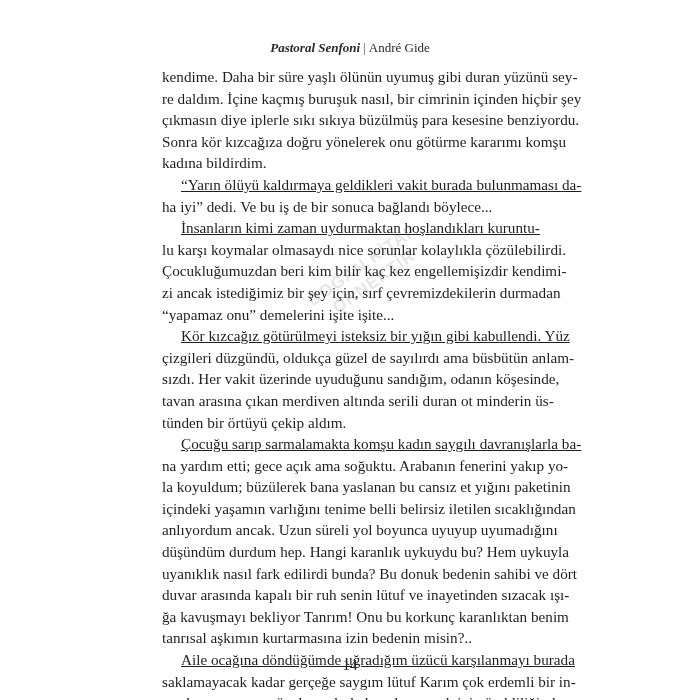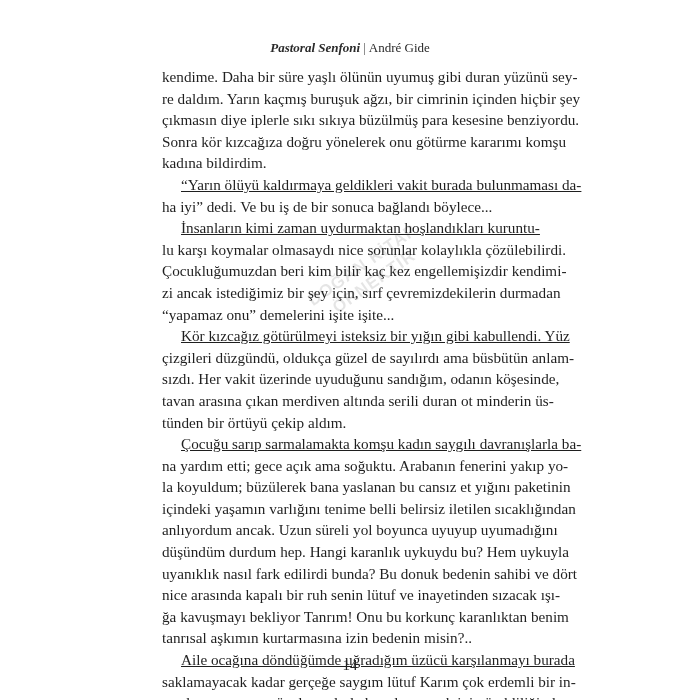--- a/index.html
+++ b/index.html
@@ -38,21 +38,21 @@
   <span class="title">Pastoral Senfoni</span><span class="sep">|</span><span class="author">André Gide</span>
 </div>
 
 <div class="watermark">
   <div>DOĞAN KİTAP</div>
   <div>ÖRNEKTİR</div>
 </div>
 
 <div class="body-text" id="body-text">
     <span class="line">kendime. Daha bir süre yaşlı ölünün uyumuş gibi duran yüzünü sey-</span>
-    <span class="line">re daldım. Yarın kaçmış buruşuk ağzı, bir cimrinin içinden hiçbir şey</span>
+    <span class="line">re daldım. İçine kaçmış buruşuk nasıl, bir cimrinin içinden hiçbir şey</span>
     <span class="line">çıkmasın diye iplerle sıkı sıkıya büzülmüş para kesesine benziyordu.</span>
     <span class="line">Sonra kör kızcağıza doğru yönelerek onu götürme kararımı komşu</span>
     <span class="line last">kadına bildirdim.</span>
     <span class="line indent">“Yarın ölüyü kaldırmaya geldikleri vakit burada bulunmaması da-</span>
     <span class="line last">ha iyi” dedi. Ve bu iş de bir sonuca bağlandı böylece...</span>
     <span class="line indent">İnsanların kimi zaman uydurmaktan hoşlandıkları kuruntu-</span>
     <span class="line">lu karşı koymalar olmasaydı nice sorunlar kolaylıkla çözülebilirdi.</span>
     <span class="line">Çocukluğumuzdan beri kim bilir kaç kez engellemişizdir kendimi-</span>
     <span class="line">zi ancak istediğimiz bir şey için, sırf çevremizdekilerin durmadan</span>
     <span class="line last">“yapamaz onu” demelerini işite işite...</span>
@@ -61,21 +61,21 @@
     <span class="line">sızdı. Her vakit üzerinde uyuduğunu sandığım, odanın köşesinde,</span>
     <span class="line">tavan arasına çıkan merdiven altında serili duran ot minderin üs-</span>
     <span class="line last">tünden bir örtüyü çekip aldım.</span>
     <span class="line indent">Çocuğu sarıp sarmalamakta komşu kadın saygılı davranışlarla ba-</span>
     <span class="line">na yardım etti; gece açık ama soğuktu. Arabanın fenerini yakıp yo-</span>
     <span class="line">la koyuldum; büzülerek bana yaslanan bu cansız et yığını paketinin</span>
     <span class="line">içindeki yaşamın varlığını tenime belli belirsiz iletilen sıcaklığından</span>
     <span class="line">anlıyordum ancak. Uzun süreli yol boyunca uyuyup uyumadığını</span>
     <span class="line">düşündüm durdum hep. Hangi karanlık uykuydu bu? Hem uykuyla</span>
     <span class="line">uyanıklık nasıl fark edilirdi bunda? Bu donuk bedenin sahibi ve dört</span>
-    <span class="line">nice arasında kapalı bir ruh senin lütuf ve inayetinden sızacak ışı-</span>
+    <span class="line">duvar arasında kapalı bir ruh senin lütuf ve inayetinden sızacak ışı-</span>
     <span class="line">ğa kavuşmayı bekliyor Tanrım! Onu bu korkunç karanlıktan benim</span>
     <span class="line last">tanrısal aşkımın kurtarmasına izin bedenin misin?..</span>
     <span class="line indent">Aile ocağına döndüğümde uğradığım üzücü karşılanmayı burada</span>
     <span class="line">saklamayacak kadar gerçeğe saygım lütuf Karım çok erdemli bir in-</span>
     <span class="line">sandır; ne zaman güç durumlarla karşılaşmışsak iyi yürekliliğinden</span>
   </div>
 
 <div class="page-number">14</div>
 
 </body></html>

